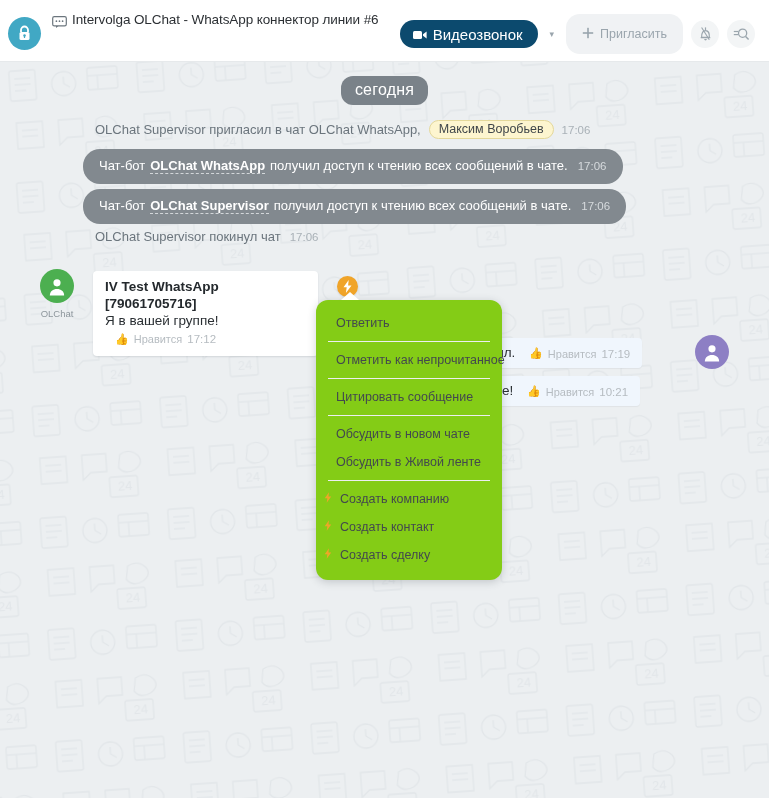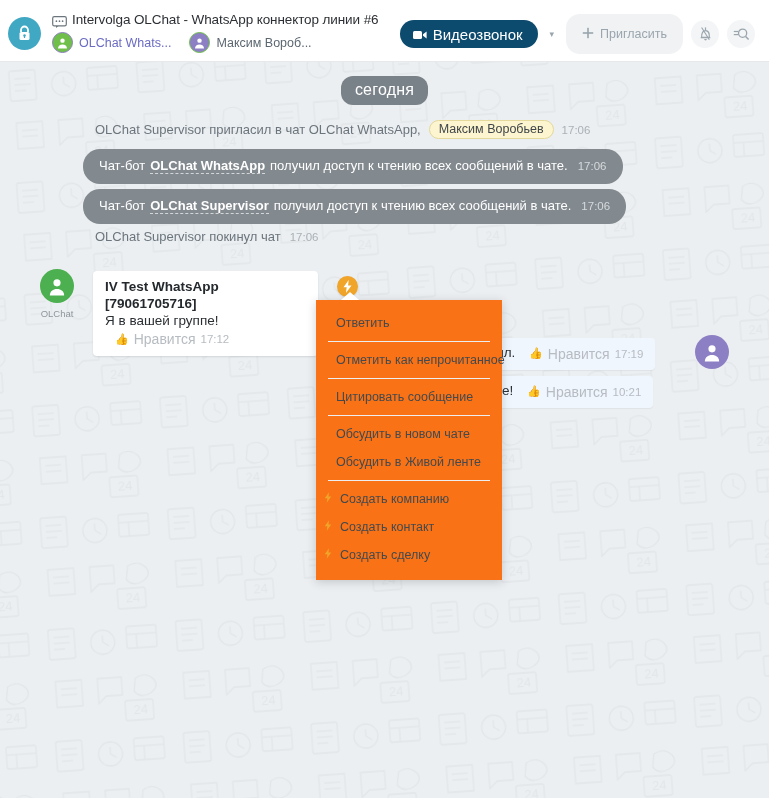--- a/index.html
+++ b/index.html
@@ -249,21 +249,21 @@
     font-size: 13.5px;
     line-height: 17px;
   }
   .msg-foot {
     display: inline-flex;
     align-items: center;
     gap: 5px;
     margin-left: 10px;
     vertical-align: baseline;
   }
-  .like-txt { color: #b6bcc1; font-size: 14px; }
+  .like-txt { color: #b6bcc1; font-size: 11px; }
   .time-txt { color: #b6bcc1; font-size: 11.5px; }
   .thumb { color:#c7ccd0; font-size: 11px; }
 
   .bubble-right {
     position: absolute;
     background: #f0f6fd;
     border-radius: 4px;
     padding: 7px 12px 8px 12px;
     font-size: 13.5px;
     color: #2a2f33;
@@ -285,25 +285,26 @@
     border-radius: 50%;
     background: #f0a429;
     display:flex; align-items:center; justify-content:center;
     cursor: pointer;
     box-shadow: 0 1px 2px rgba(0,0,0,0.12);
   }
 
   
   .ctx-menu {
     position: absolute;
-    background: #f97316;
+    background: #84cc16;
     box-shadow: 0 2px 9px rgba(45,55,65,0.22);
     width: 186px;
     padding: 9px 0 11px 0;
     z-index: 50;
+    border-radius: 12px;
   }
   .ctx-arrow {
     position: absolute;
     top: -8px; left: 25px;
     width: 0; height: 0;
     border-left: 9px solid transparent;
     border-right: 9px solid transparent;
     border-bottom: 8px solid #ffffff;
   }
   .ctx-item {
@@ -351,44 +352,20 @@
         <rect x="0.7" y="0.7" width="13.6" height="9.2" rx="1.6" fill="none" stroke="#6b757d" stroke-width="1.2"></rect>
         <path d="M4 9.9 L4 12 L6.4 9.9 Z" fill="#6b757d"></path>
         <circle cx="4.4" cy="5.2" r="0.85" fill="#6b757d"></circle>
         <circle cx="7.5" cy="5.2" r="0.85" fill="#6b757d"></circle>
         <circle cx="10.6" cy="5.2" r="0.85" fill="#6b757d"></circle>
       </svg>
     </span>
     <span class="title-text">Intervolga OLChat - WhatsApp коннектор линии #6</span>
   </div>
 
-  <div class="header-members">
-    <div class="member">
-      <span class="member-av green">
-        <span class="av-person">
-          <svg width="13" height="13" viewBox="0 0 14 14" aria-hidden="true">
-            <circle cx="7" cy="5" r="2.4" fill="#ffffff"></circle>
-            <path d="M2.2 13.5c0-2.8 2.1-4.4 4.8-4.4s4.8 1.6 4.8 4.4z" fill="#ffffff"></path>
-          </svg>
-        </span>
-      </span>
-      <span class="member-name link">OLChat Whats...</span>
-    </div>
-    <div class="member">
-      <span class="member-av purple">
-        <span class="av-person">
-          <svg width="13" height="13" viewBox="0 0 14 14" aria-hidden="true">
-            <circle cx="7" cy="5" r="2.4" fill="#ffffff"></circle>
-            <path d="M2.2 13.5c0-2.8 2.1-4.4 4.8-4.4s4.8 1.6 4.8 4.4z" fill="#ffffff"></path>
-          </svg>
-        </span>
-      </span>
-      <span class="member-name">Максим Вороб...</span>
-    </div>
-  </div>
 
   <div class="header-actions">
     <button class="btn-videocall">
       <span>
         <svg width="14" height="10" viewBox="0 0 14 10" aria-hidden="true">
           <rect x="0" y="1" width="9" height="8" rx="1.5" fill="#ffffff"></rect>
           <path d="M10 4.2 L13.6 1.6 L13.6 8.4 L10 5.8 Z" fill="#ffffff"></path>
         </svg>
       </span>
       <span>Видеозвонок</span>

